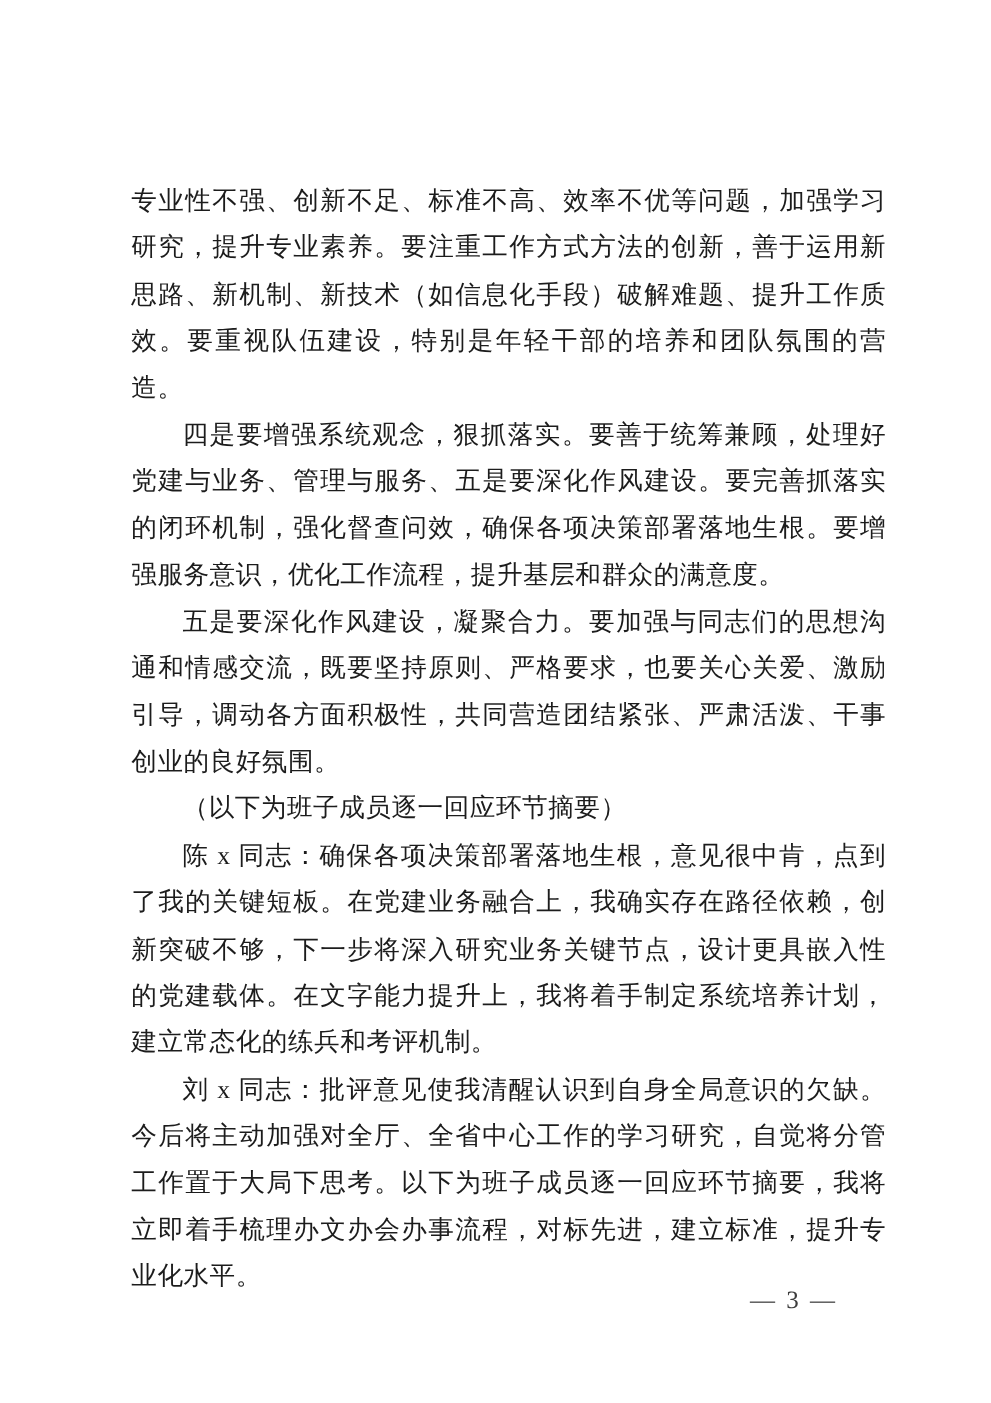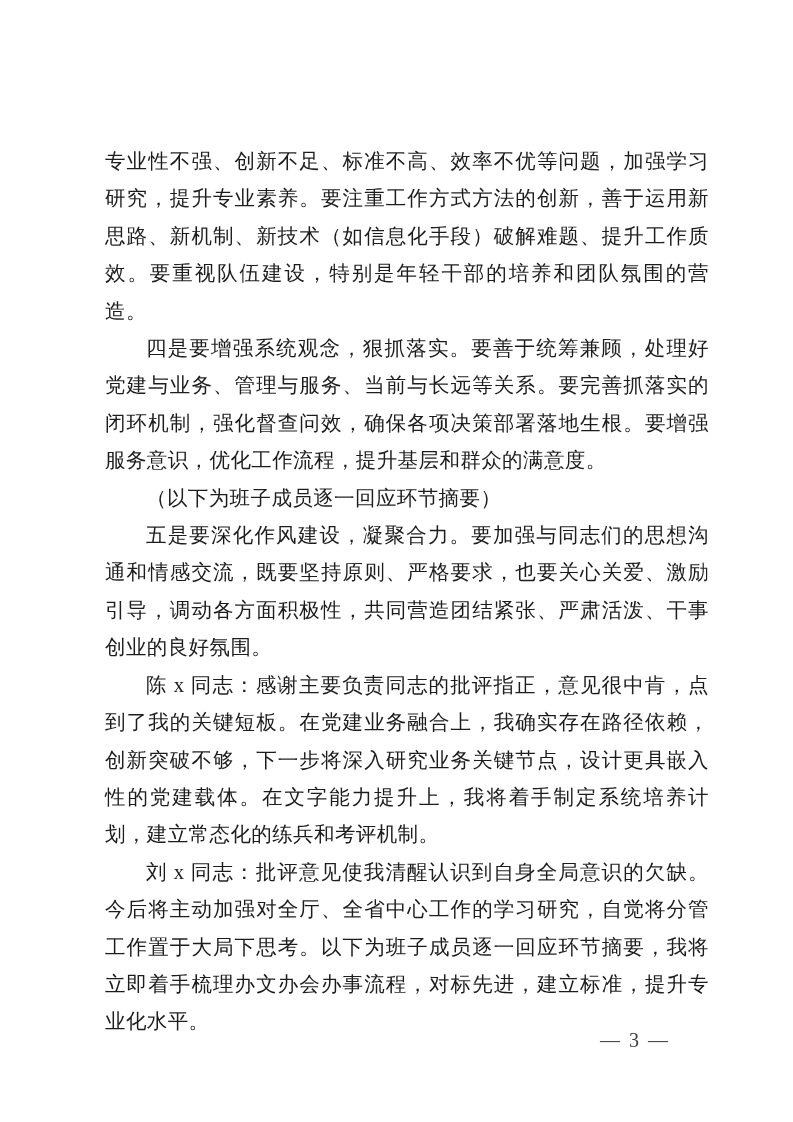--- a/index.html
+++ b/index.html
@@ -53,22 +53,22 @@
     white-space: nowrap;
   }
 </style>
 </head>
 <body>
 
 <div class="doc-page">
 
   <div class="text-block">
     <p>专业性不强、创新不足、标准不高、效率不优等问题，加强学习研究，提升专业素养。要注重工作方式方法的创新，善于运用新思路、新机制、新技术（如信息化手段）破解难题、提升工作质效。要重视队伍建设，特别是年轻干部的培养和团队氛围的营造。</p>
-    <p class="indent">四是要增强系统观念，狠抓落实。要善于统筹兼顾，处理好党建与业务、管理与服务、当前与长远等关系。要完善抓落实的闭环机制，强化督查问效，确保各项决策部署落地生根。要增强服务意识，优化工作流程，提升基层和群众的满意度。</p>
+    <p class="indent">四是要增强系统观念，狠抓落实。要善于统筹兼顾，处理好党建与业务、管理与服务、五是要深化作风建设。要完善抓落实的闭环机制，强化督查问效，确保各项决策部署落地生根。要增强服务意识，优化工作流程，提升基层和群众的满意度。</p>
+    <p class="indent">五是要深化作风建设，凝聚合力。要加强与同志们的思想沟通和情感交流，既要坚持原则、严格要求，也要关心关爱、激励引导，调动各方面积极性，共同营造团结紧张、严肃活泼、干事创业的良好氛围。</p>
     <p class="indent">（以下为班子成员逐一回应环节摘要）</p>
-    <p class="indent">五是要深化作风建设，凝聚合力。要加强与同志们的思想沟通和情感交流，既要坚持原则、严格要求，也要关心关爱、激励引导，调动各方面积极性，共同营造团结紧张、严肃活泼、干事创业的良好氛围。</p>
-    <p class="indent">陈 x 同志：感谢主要负责同志的批评指正，意见很中肯，点到了我的关键短板。在党建业务融合上，我确实存在路径依赖，创新突破不够，下一步将深入研究业务关键节点，设计更具嵌入性的党建载体。在文字能力提升上，我将着手制定系统培养计划，建立常态化的练兵和考评机制。</p>
+    <p class="indent">陈 x 同志：确保各项决策部署落地生根，意见很中肯，点到了我的关键短板。在党建业务融合上，我确实存在路径依赖，创新突破不够，下一步将深入研究业务关键节点，设计更具嵌入性的党建载体。在文字能力提升上，我将着手制定系统培养计划，建立常态化的练兵和考评机制。</p>
     <p class="indent">刘 x 同志：批评意见使我清醒认识到自身全局意识的欠缺。今后将主动加强对全厅、全省中心工作的学习研究，自觉将分管工作置于大局下思考。以下为班子成员逐一回应环节摘要，我将立即着手梳理办文办会办事流程，对标先进，建立标准，提升专业化水平。</p>
   </div>
 
   <div class="page-number">— 3 —</div>
 
 </div>
 
 </body></html>

